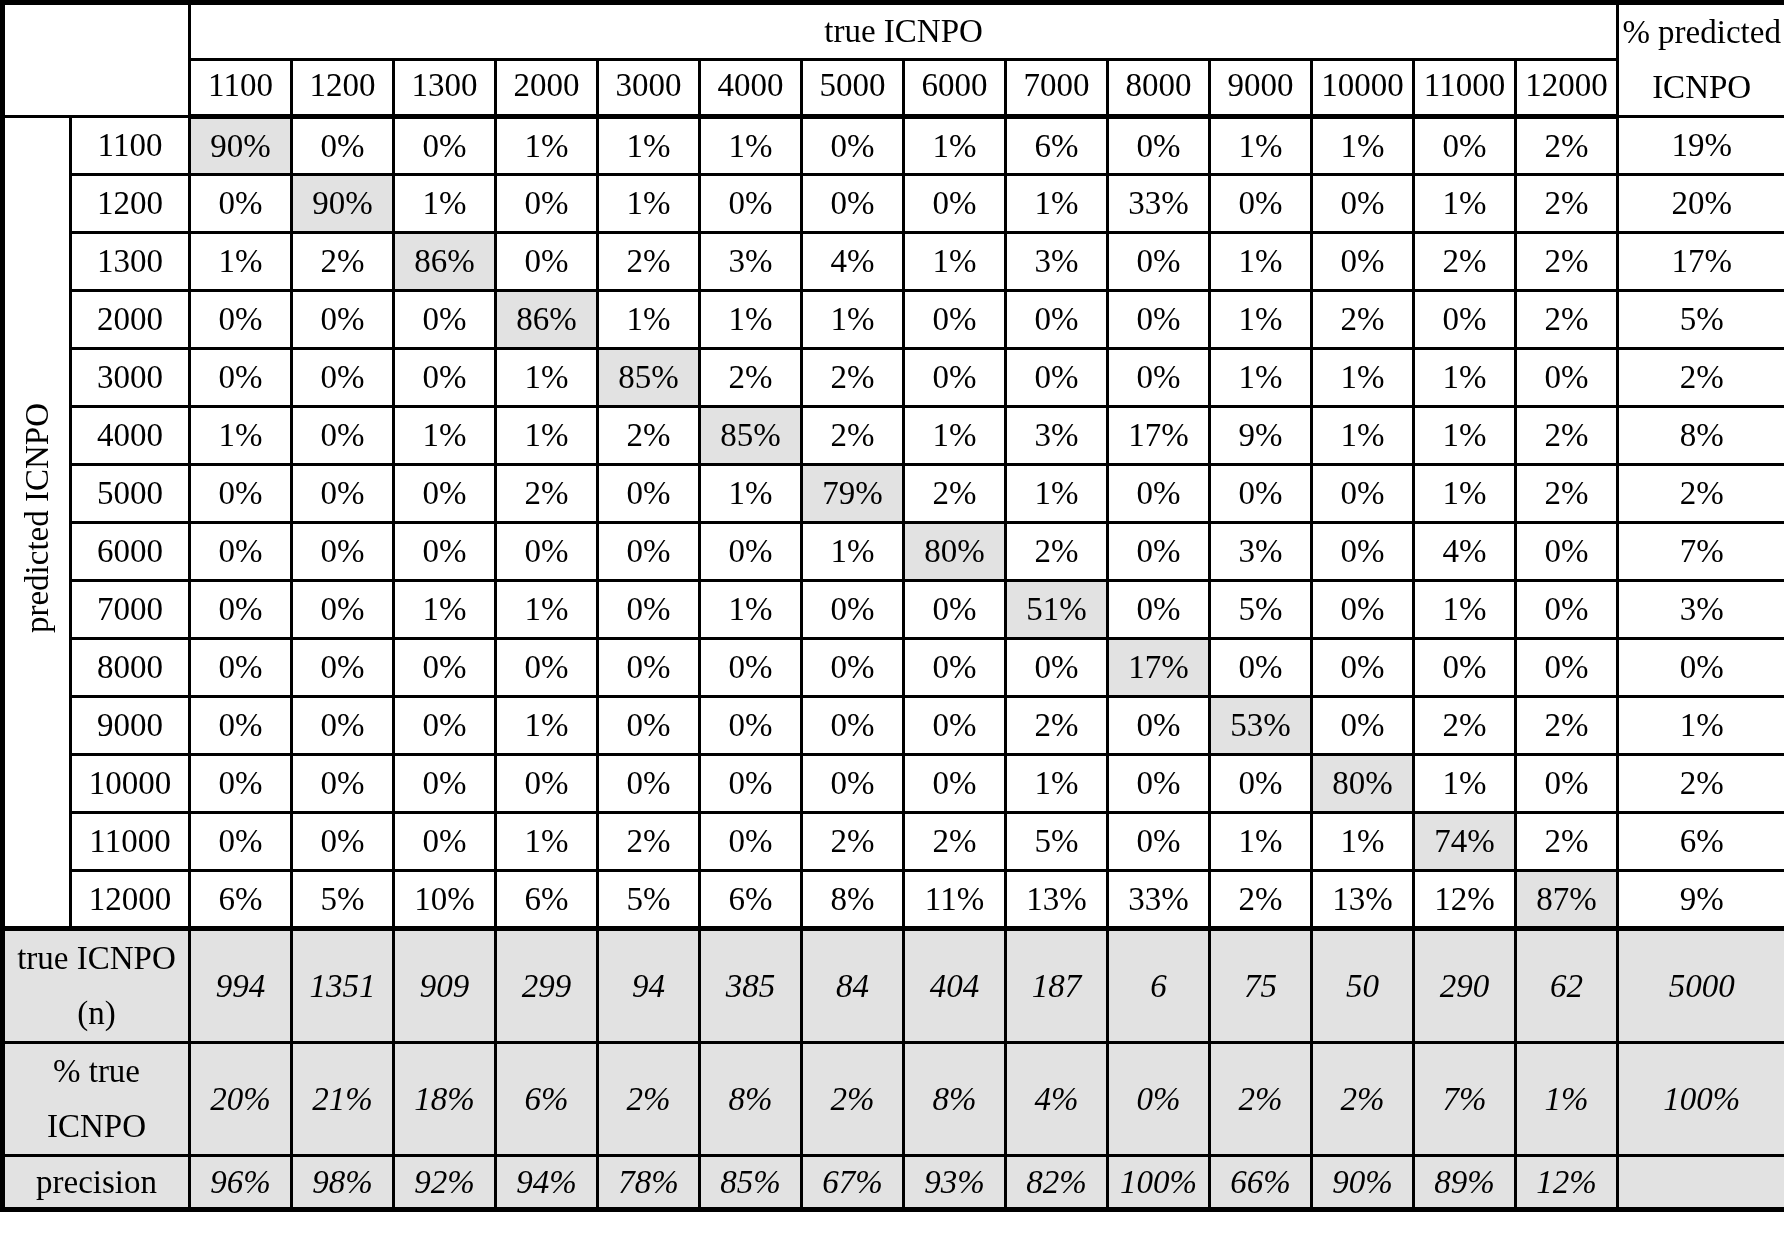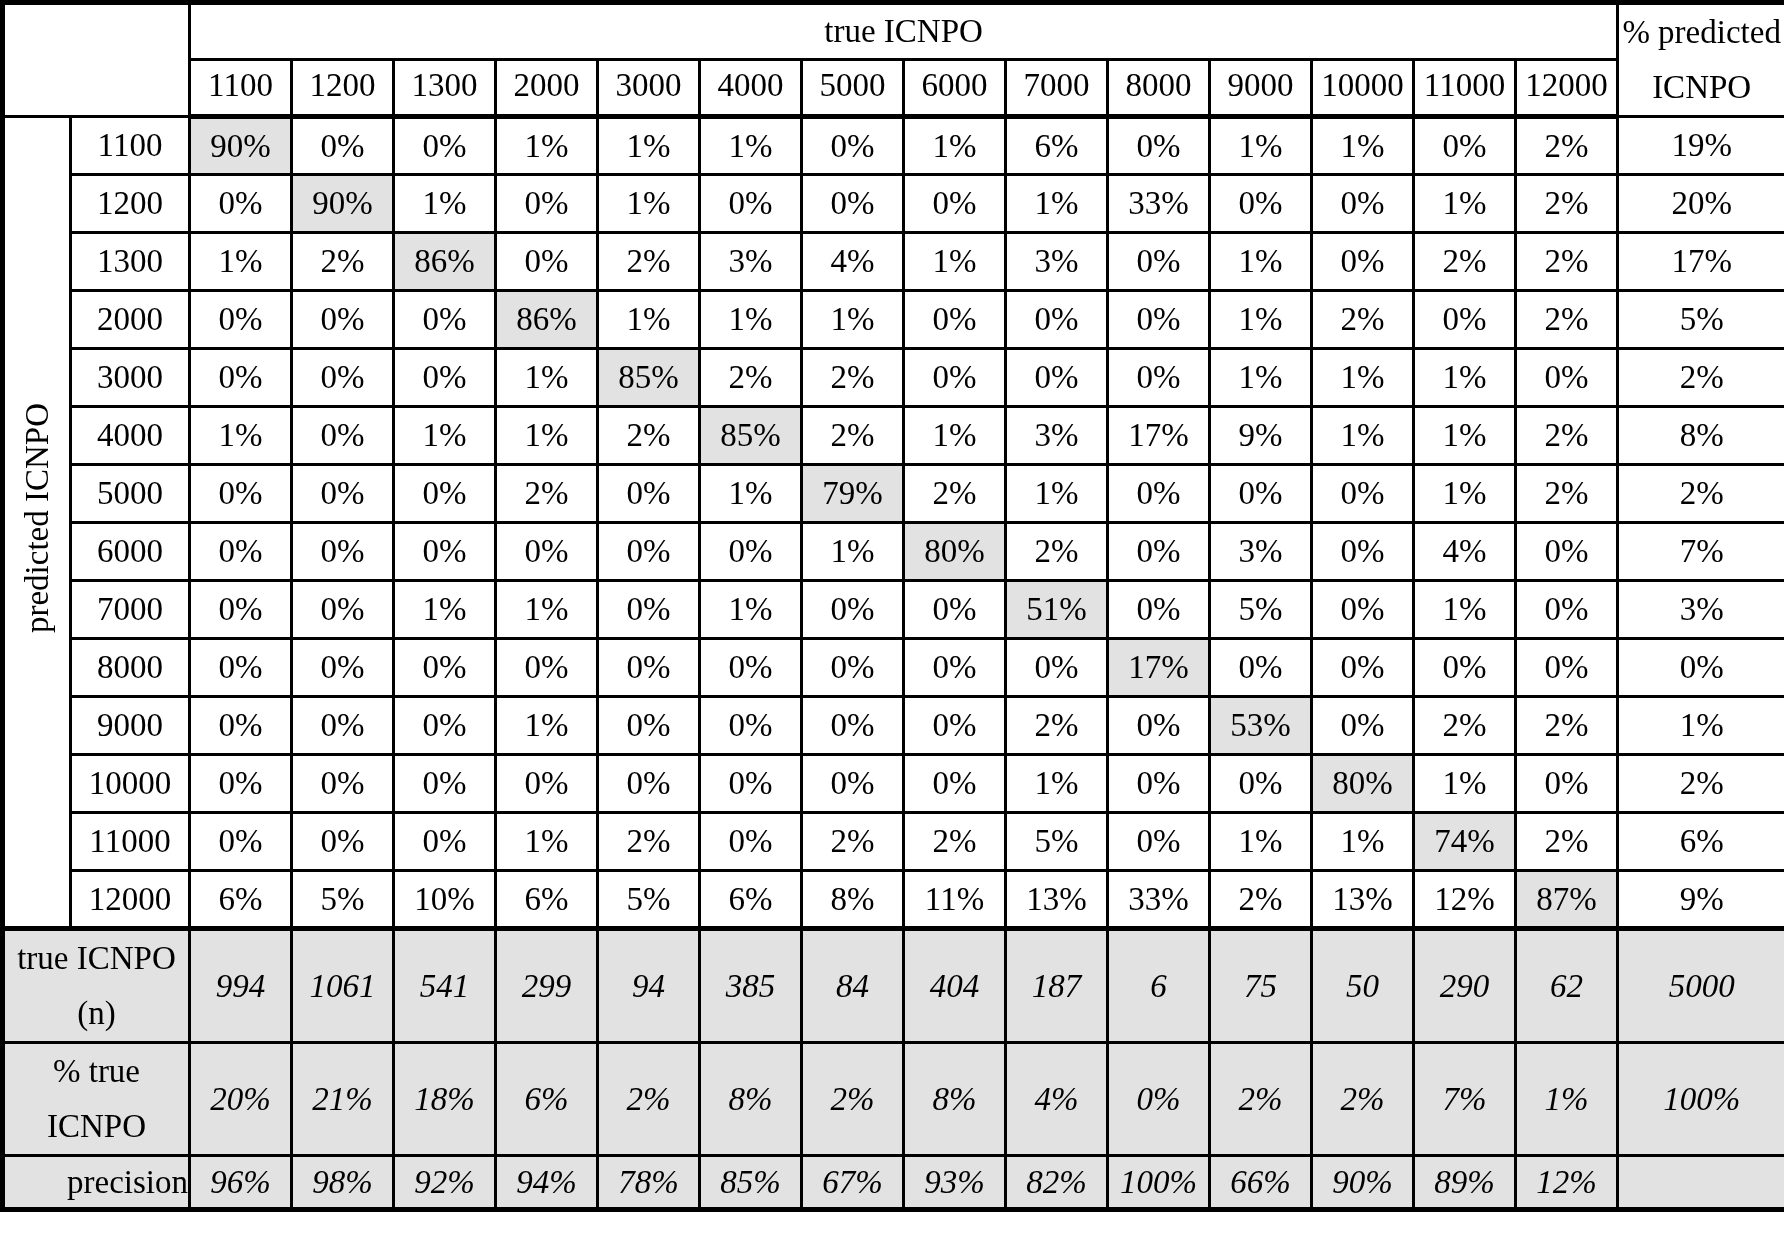--- a/index.html
+++ b/index.html
@@ -92,21 +92,21 @@
   tr.summary-n td, tr.summary-pct td, tr.summary-prec td { background: #e2e2e2; }
   tr.summary-n td { border-top: 5px solid #000; }
   .sum-label {
     text-align: left;
     padding-left: 8px;
     border-right: 5px solid #000;
     white-space: pre-line;
     line-height: 55px;
     vertical-align: middle;
   }
-  tr.summary-prec .sum-label { line-height: 1; text-align: right; }
+  tr.summary-prec .sum-label { line-height: 1; }
   .sum-cell { vertical-align: middle; line-height: 1; font-style: italic; }
 </style>
 </head>
 <body>
 
 <table class="confusion-table">
   <colgroup>
     <col style="width:68px">
     <col style="width:119px">
     <col style="width:102px">
@@ -400,22 +400,22 @@
         <td class="cell">2%</td>
         <td class="cell">13%</td>
         <td class="cell">12%</td>
         <td class="cell diag">87%</td>
         <td class="cell">9%</td>
       </tr>
       <tr class="summary-n">
         <td class="sum-label" colspan="2">true ICNPO
 (n)</td>
         <td class="sum-cell">994</td>
-        <td class="sum-cell">1061</td>
-        <td class="sum-cell">541</td>
+        <td class="sum-cell">1351</td>
+        <td class="sum-cell">909</td>
         <td class="sum-cell">299</td>
         <td class="sum-cell">94</td>
         <td class="sum-cell">385</td>
         <td class="sum-cell">84</td>
         <td class="sum-cell">404</td>
         <td class="sum-cell">187</td>
         <td class="sum-cell">6</td>
         <td class="sum-cell">75</td>
         <td class="sum-cell">50</td>
         <td class="sum-cell">290</td>

